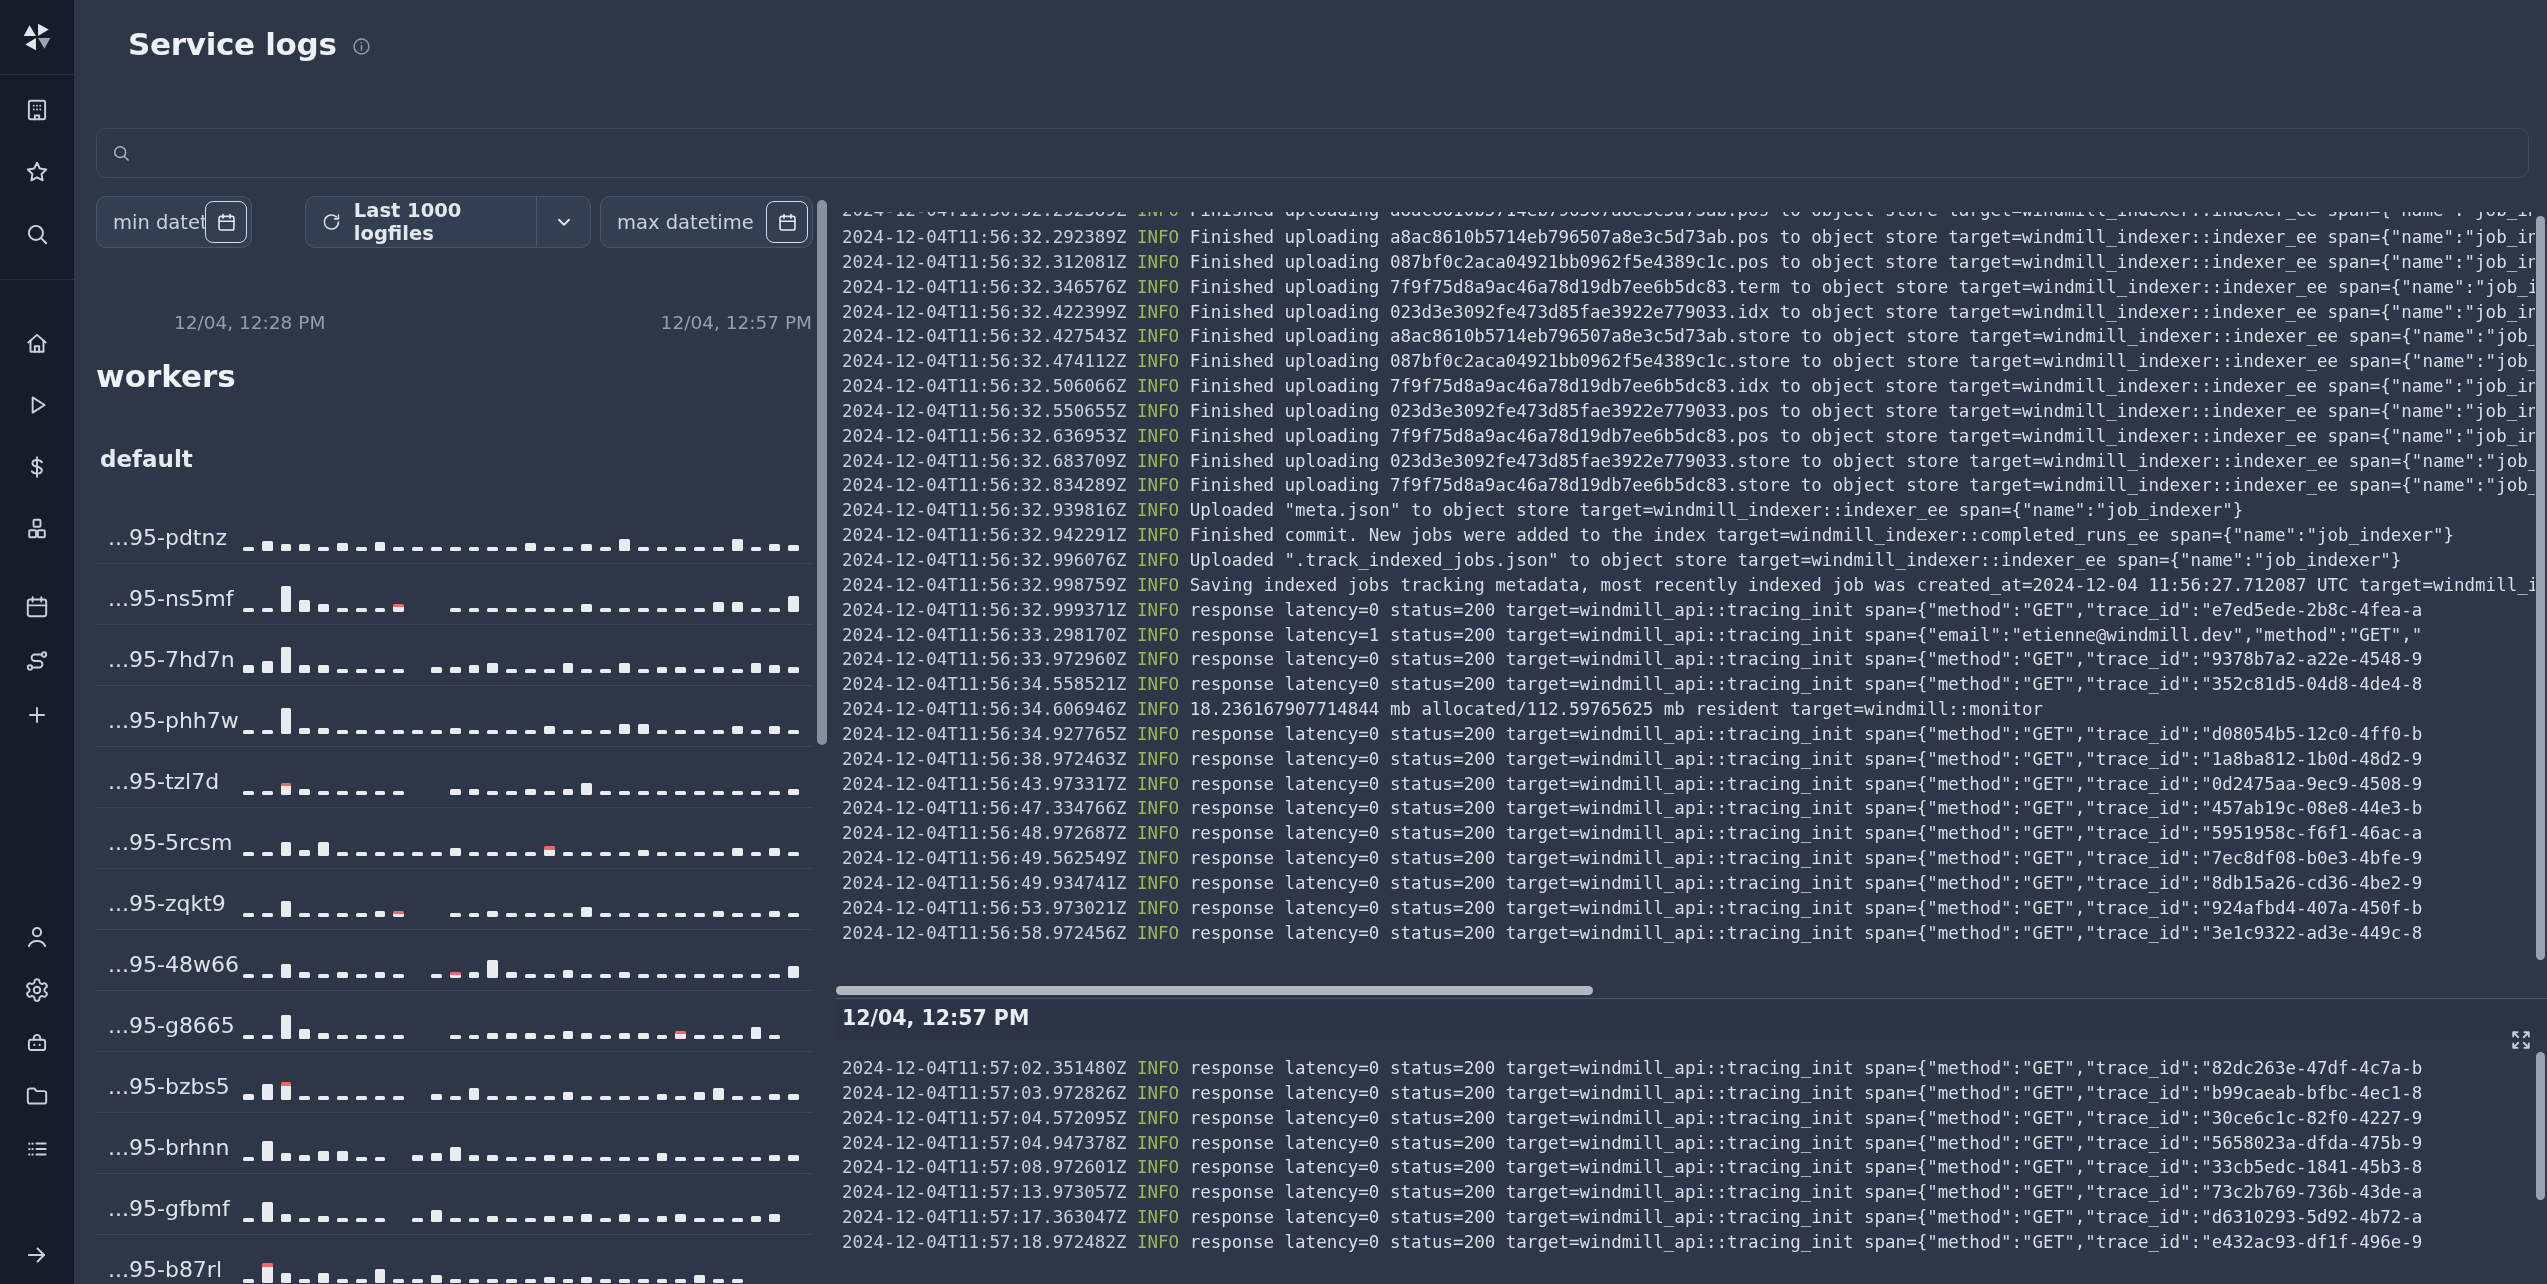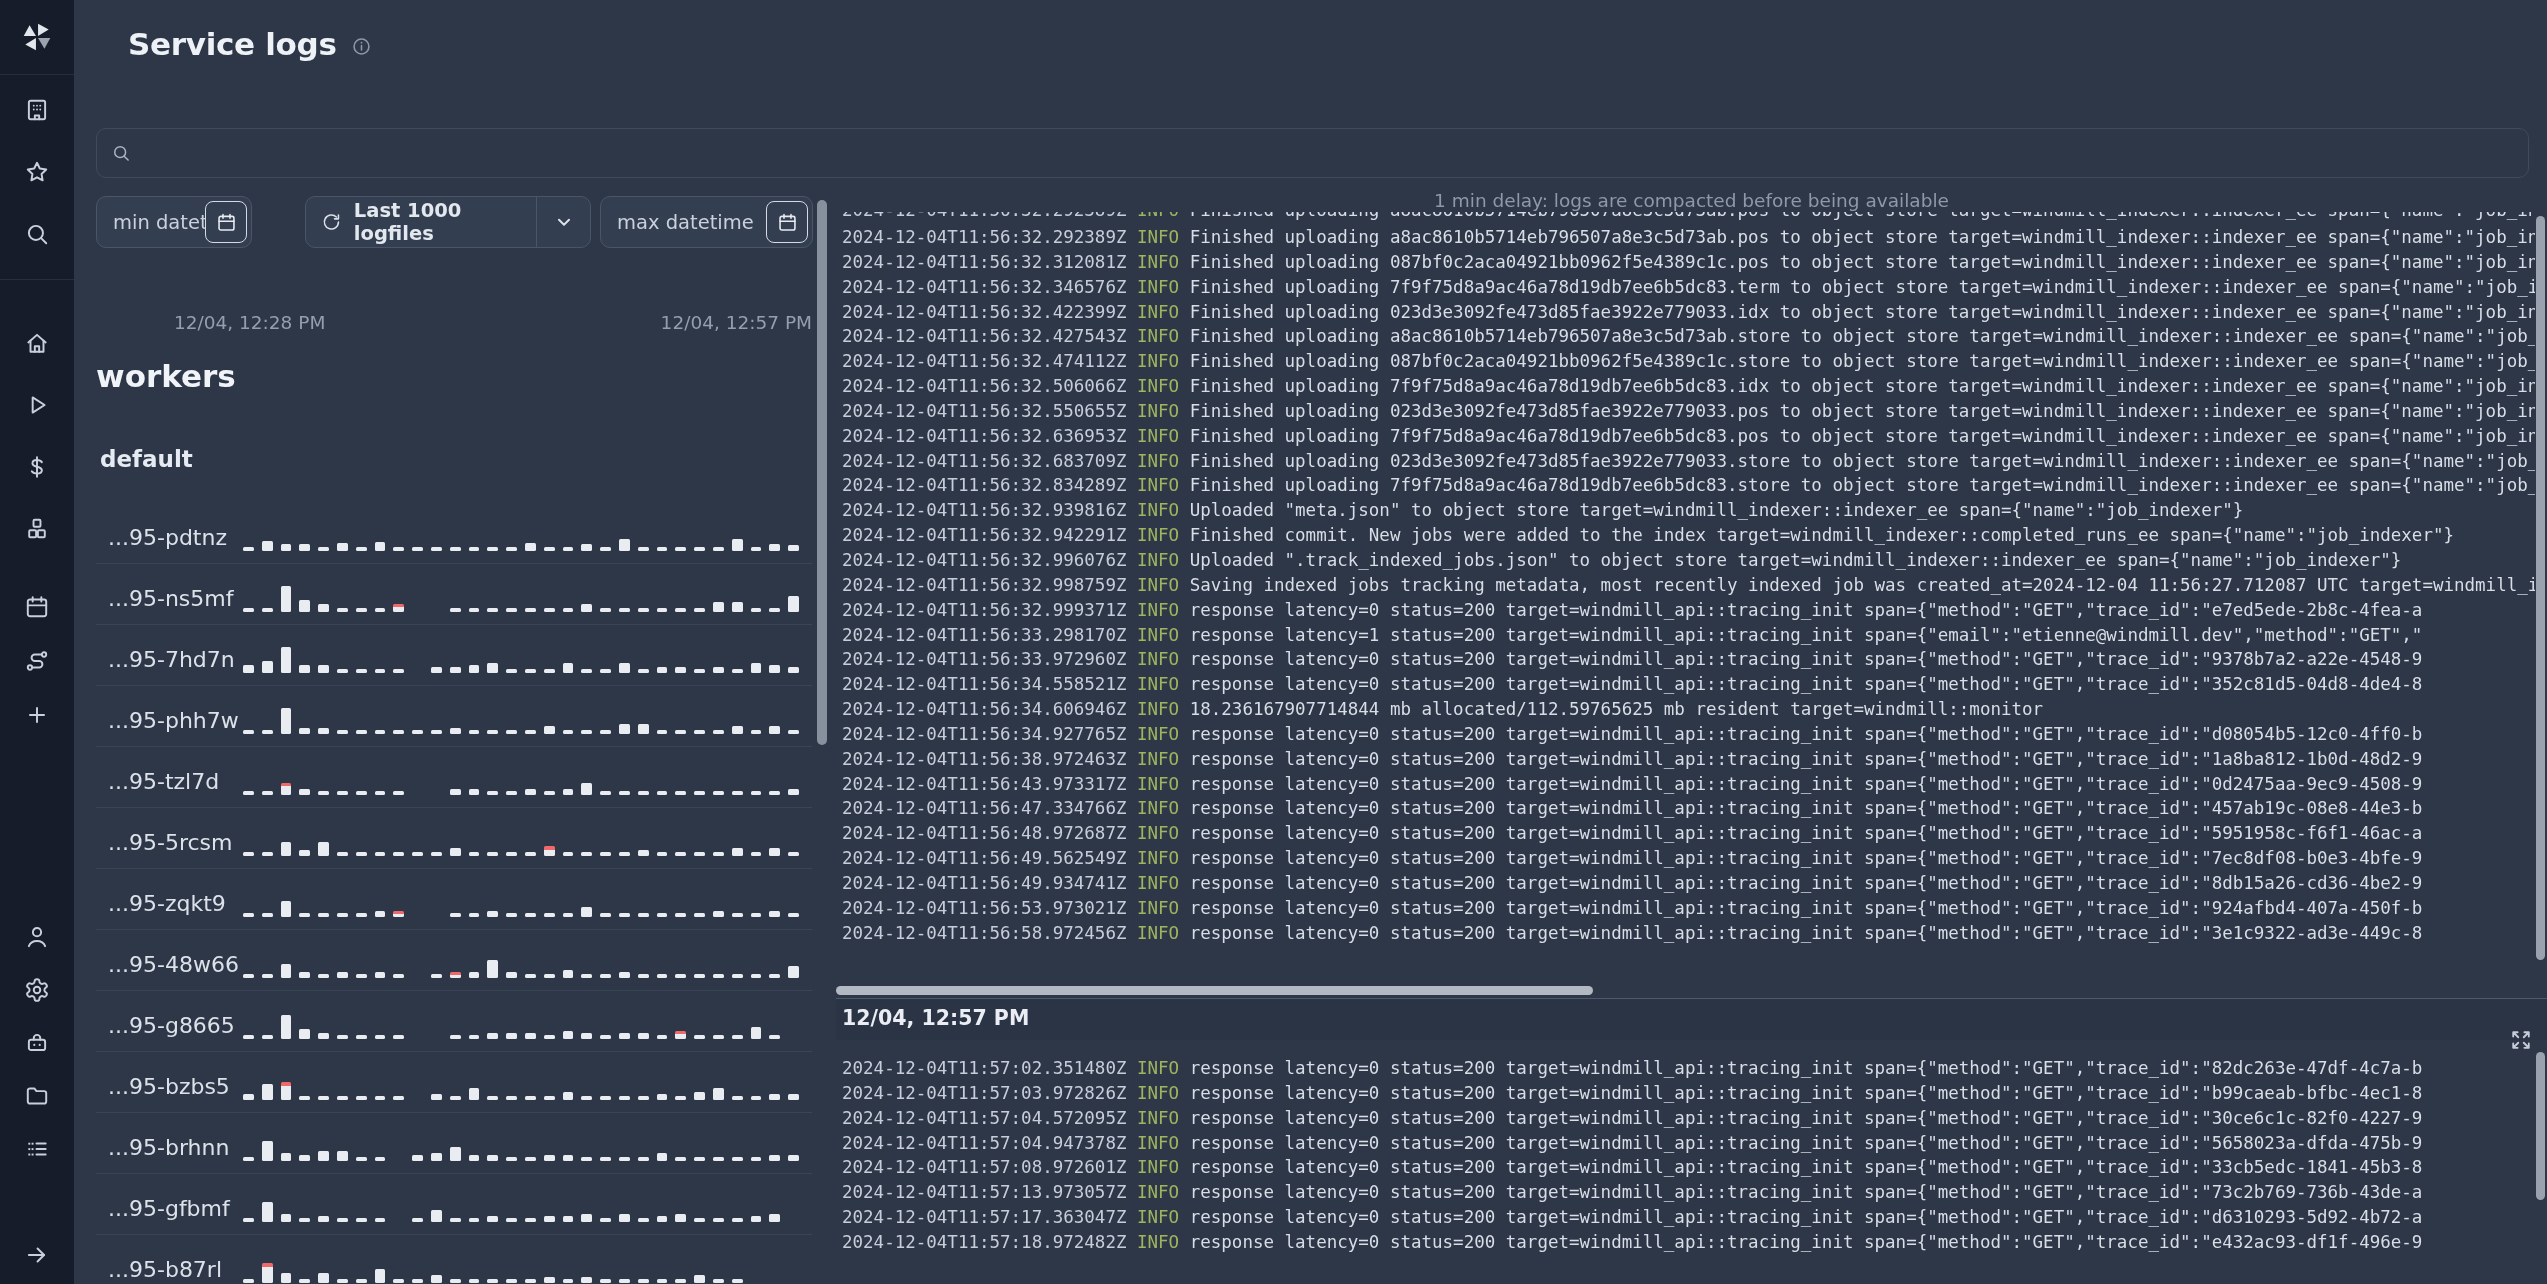--- a/index.html
+++ b/index.html
@@ -762,21 +762,20 @@
             <div class="bar" style="height: 8px;"></div>
             <div class="bar" style="height: 4px;"></div>
             <div class="bar" style="height: 4px;"></div>
           </div>
         </div>
       </div>
 
     <div class="wscroll"></div>
 
     <div class="logpanel">
-      <div class="log-notice">1 min delay: logs are compacted before being available</div>
       <div class="log-partial" id="log-partial">
           <div class="log-line"><span class="ts">2024-12-04T11:56:32.292389Z </span><span class="lvl">INFO </span><span class="msg">Finished uploading a8ac8610b5714eb796507a8e3c5d73ab.pos to object store target=windmill_indexer::indexer_ee span={"name":"job_indexer"}</span></div>
         </div>
       <div class="log-s1" id="log-s1">
           <div class="log-line"><span class="ts">2024-12-04T11:56:32.292389Z </span><span class="lvl">INFO </span><span class="msg">Finished uploading a8ac8610b5714eb796507a8e3c5d73ab.pos to object store target=windmill_indexer::indexer_ee span={"name":"job_indexer"}</span></div>
           <div class="log-line"><span class="ts">2024-12-04T11:56:32.312081Z </span><span class="lvl">INFO </span><span class="msg">Finished uploading 087bf0c2aca04921bb0962f5e4389c1c.pos to object store target=windmill_indexer::indexer_ee span={"name":"job_indexer"}</span></div>
           <div class="log-line"><span class="ts">2024-12-04T11:56:32.346576Z </span><span class="lvl">INFO </span><span class="msg">Finished uploading 7f9f75d8a9ac46a78d19db7ee6b5dc83.term to object store target=windmill_indexer::indexer_ee span={"name":"job_indexer"}</span></div>
           <div class="log-line"><span class="ts">2024-12-04T11:56:32.422399Z </span><span class="lvl">INFO </span><span class="msg">Finished uploading 023d3e3092fe473d85fae3922e779033.idx to object store target=windmill_indexer::indexer_ee span={"name":"job_indexer"}</span></div>
           <div class="log-line"><span class="ts">2024-12-04T11:56:32.427543Z </span><span class="lvl">INFO </span><span class="msg">Finished uploading a8ac8610b5714eb796507a8e3c5d73ab.store to object store target=windmill_indexer::indexer_ee span={"name":"job_indexer"}</span></div>
           <div class="log-line"><span class="ts">2024-12-04T11:56:32.474112Z </span><span class="lvl">INFO </span><span class="msg">Finished uploading 087bf0c2aca04921bb0962f5e4389c1c.store to object store target=windmill_indexer::indexer_ee span={"name":"job_indexer"}</span></div>

